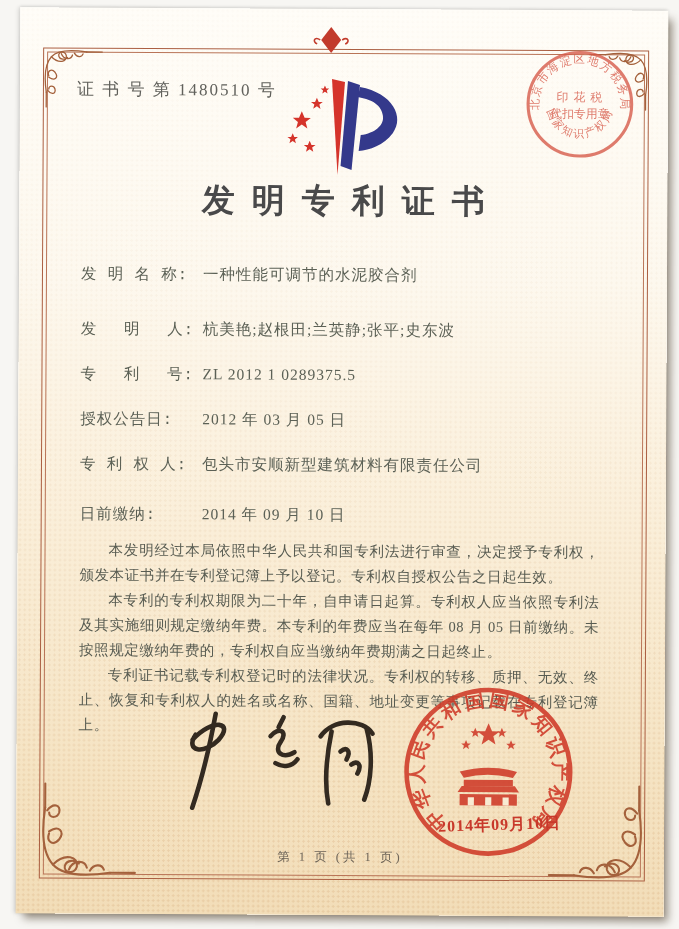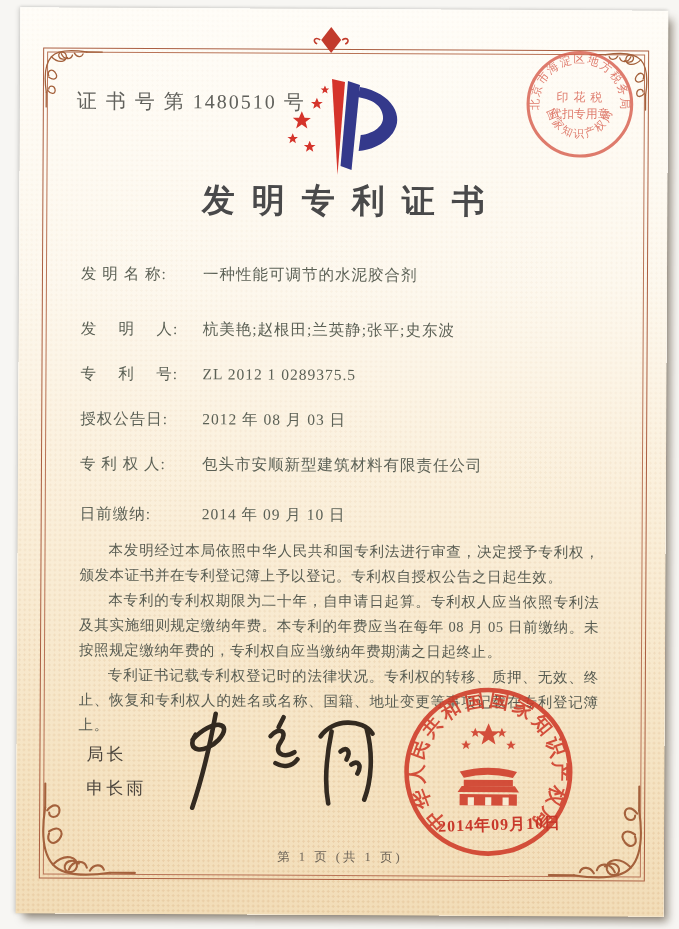--- a/index.html
+++ b/index.html
@@ -26,31 +26,31 @@
     mask-image:linear-gradient(180deg,rgba(0,0,0,.12) 0%,rgba(0,0,0,.25) 40%,rgba(0,0,0,.9) 100%);
   }
   .frame{
     position:absolute;left:23px;top:40px;right:19px;bottom:35px;
     border:1.6px solid #ab5f42;pointer-events:none;
   }
   .frame::after{
     content:"";position:absolute;inset:3px;border:1px solid #b97457;
   }
   .certno{
-    position:absolute;left:57px;top:80px;
-    font-size:20px;letter-spacing:2px;color:#61615c;
+    position:absolute;left:57px;top:70px;
+    font-size:17px;letter-spacing:2px;color:#61615c;
   }
   .logo{position:absolute;left:252px;top:64px;width:140px;height:110px;}
   .title{
     position:absolute;left:0;right:0;top:170px;text-align:center;
     font-size:33px;font-weight:600;color:#49494a;
     letter-spacing:17px;text-indent:17px;white-space:nowrap;
   }
   .field{position:absolute;left:62px;right:56px;font-size:15.5px;color:#5c6156;white-space:nowrap;}
-  .flabel{display:inline-block;min-width:122px;letter-spacing:1px;}
+  .flabel{display:inline-block;min-width:122px;letter-spacing:1px;font-family:Liberation Mono, monospace;}
   .fvalue{letter-spacing:1px;}
   .bodytext{
     position:absolute;left:62px;right:66px;top:530px;
     font-size:14.5px;line-height:25px;color:#585c52;
     text-align:justify;letter-spacing:.6px;
   }
   .bodytext p{margin:0;text-indent:2em;}
   .sigblock{position:absolute;left:70px;top:730px;font-size:17px;color:#4c453d;letter-spacing:3px;line-height:34px;}
   .sigscript{position:absolute;left:138px;top:695px;width:240px;height:115px;}
   .bigseal{position:absolute;left:382px;top:672px;width:180px;height:180px;opacity:.88;}
@@ -148,39 +148,35 @@
     <div class="field" style="top:256px">
       <span class="flabel">发 明 名 称:</span><span class="fvalue">一种性能可调节的水泥胶合剂</span>
     </div>
     <div class="field" style="top:311px">
       <span class="flabel">发　 明　 人:</span><span class="fvalue">杭美艳;赵根田;兰英静;张平;史东波</span>
     </div>
     <div class="field" style="top:356px">
       <span class="flabel">专　 利　 号:</span><span class="fvalue">ZL 2012 1 0289375.5</span>
     </div>
     <div class="field" style="top:401px">
-      <span class="flabel">授权公告日:</span><span class="fvalue">2012 年 08 月 03 日</span>
+      <span class="flabel">授权公告日:</span><span class="fvalue">2012 年 03 月 05 日</span>
     </div>
     <div class="field" style="top:446px">
       <span class="flabel">专 利 权 人:</span><span class="fvalue">包头市安顺新型建筑材料有限责任公司</span>
     </div>
     <div class="field" style="top:496px">
       <span class="flabel">日前缴纳:</span><span class="fvalue">2014 年 09 月 10 日</span>
     </div>
 
     <div class="bodytext">
       <p>本发明经过本局依照中华人民共和国专利法进行审查，决定授予专利权，颁发本证书并在专利登记簿上予以登记。专利权自授权公告之日起生效。</p>
       <p>本专利的专利权期限为二十年，自申请日起算。专利权人应当依照专利法及其实施细则规定缴纳年费。本专利的年费应当在每年 08 月 05 日前缴纳。未按照规定缴纳年费的，专利权自应当缴纳年费期满之日起终止。</p>
       <p>专利证书记载专利权登记时的法律状况。专利权的转移、质押、无效、终止、恢复和专利权人的姓名或名称、国籍、地址变更等事项记载在专利登记簿上。</p>
     </div>
 
-    <div class="sigblock">
-      <div>局长</div>
-      <div>申长雨</div>
-    </div>
 
     <svg class="sigscript" viewBox="0 0 240 110">
       <g fill="none" stroke="#332a20" stroke-width="4.6" stroke-linecap="round">
         <path d="M38,34 C58,12 80,16 64,34 C50,49 30,46 41,29"></path>
         <path d="M61,8 C56,36 48,72 38,102"></path>
         <path d="M116,30 C124,20 134,25 126,36 C119,46 128,53 140,46"></path>
         <path d="M121,57 C129,62 138,60 143,53"></path>
         <path d="M129,11 L124,21"></path>
         <path d="M166,30 C178,12 208,12 218,27"></path>
         <path d="M177,25 C172,50 170,76 174,97"></path>

